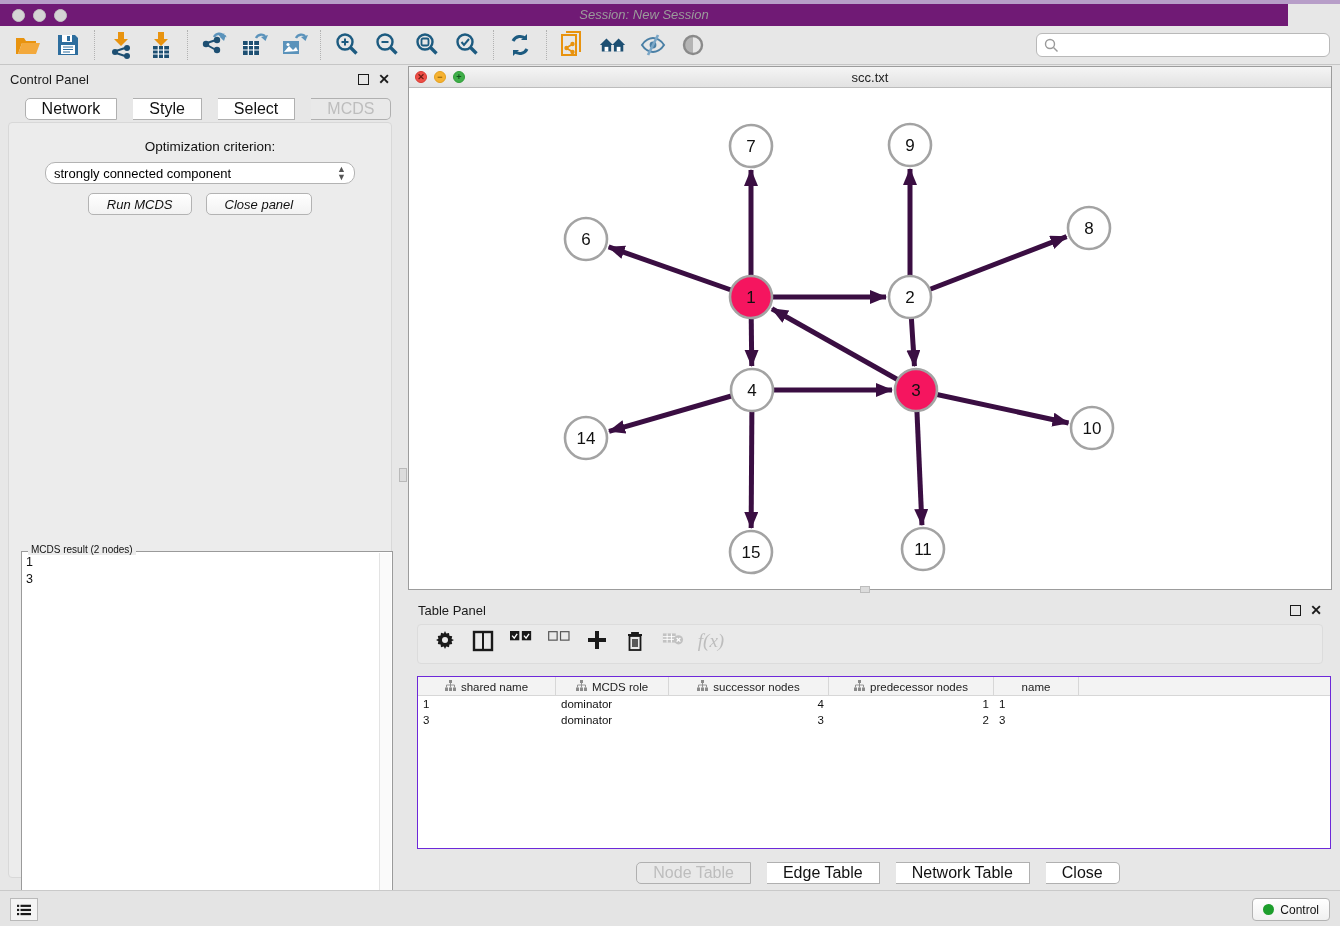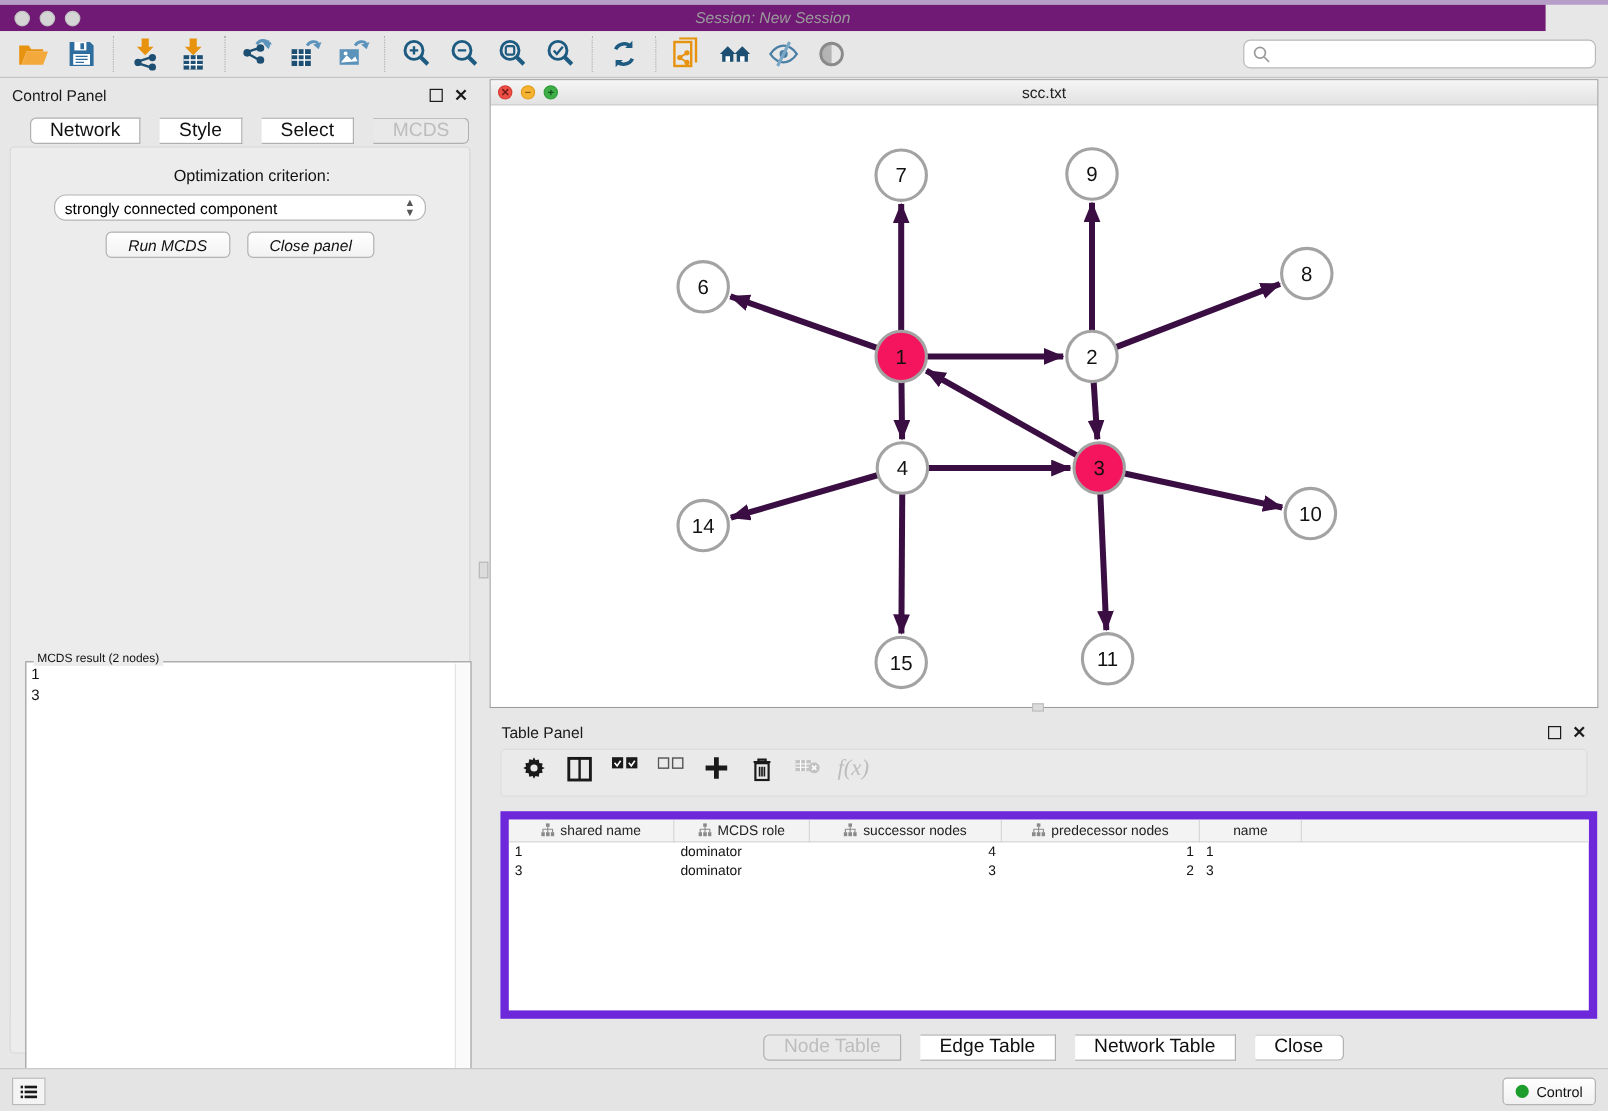--- a/index.html
+++ b/index.html
@@ -75,21 +75,21 @@
   .hgrip { left:860px; top:586px; width:10px; height:7px; background:#dcdcdc; border:1px solid #bdbdbd; }
 
   
   .tp { left:408px; top:597px; width:924px; height:291px; background:#e7e7e7; }
   .tp-toolbar { position:absolute; left:9px; top:27px; width:906px; height:40px; background:#eaeaea;
     border:1px solid #dcdcdc; border-radius:4px; display:flex; align-items:center; padding-left:10px; gap:4px; }
   .ttbtn { width:34px; height:30px; display:flex; align-items:flex-start; justify-content:center;
     background:transparent; border:none; }
   .fx { font-family:"Liberation Serif", serif; font-style:italic; font-size:19px; color:#bdbdbd; }
   .tbl-wrap { position:absolute; left:9px; top:79px; width:914px; height:173px; background:#fff;
-    border:7px solid #6d28d9; overflow:hidden; }
+    border:1px solid #6d28d9; overflow:hidden; }
   .thead { display:flex; height:19px; background:#f3f3f3; border-bottom:1px solid #d7d7d7; }
   .th { display:flex; align-items:center; justify-content:center; gap:5px; font-size:11.5px; color:#222;
     border-right:1px solid #d7d7d7; height:19px; }
   .trow { display:flex; height:16px; }
   .td { font-size:11.5px; color:#111; line-height:16px; padding:0 5px; overflow:hidden; }
   .bottom-tabs { position:absolute; left:0; bottom:4px; width:100%; display:flex; justify-content:center; }
 
   
   .statusbar { left:0; top:890px; width:1340px; height:36px; background:#e4e4e4; border-top:1px solid #c9c9c9; }
   .list-btn { position:absolute; left:10px; top:7px; width:28px; height:23px; background:#f4f4f4;

